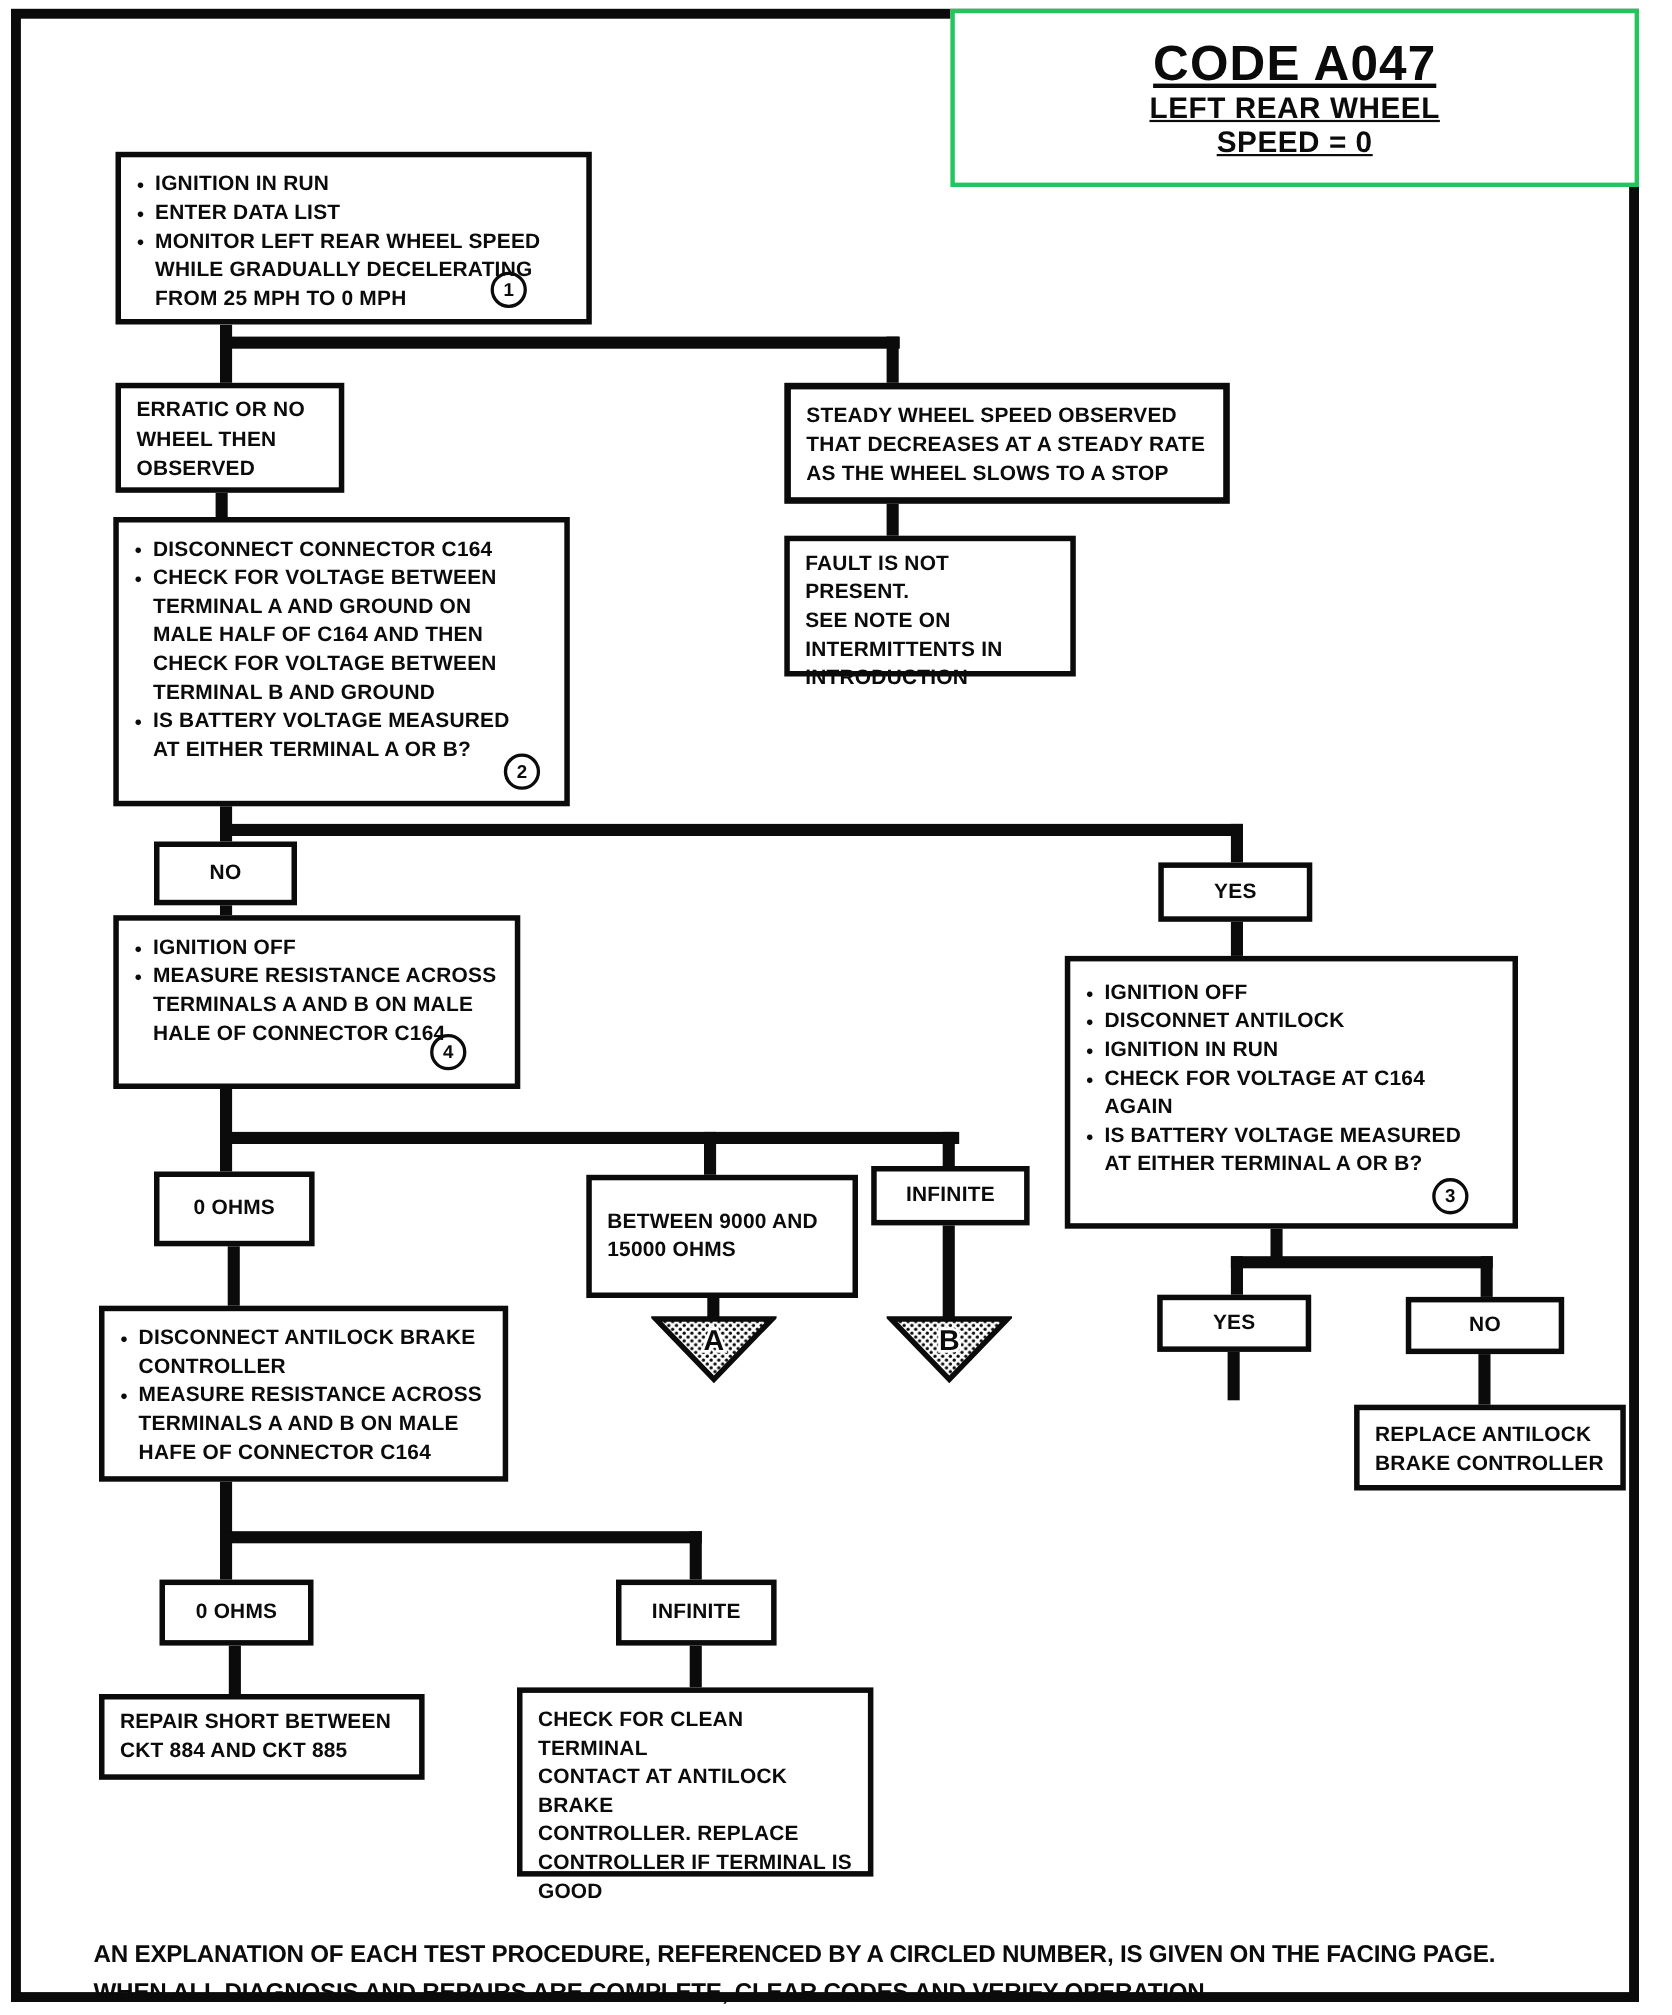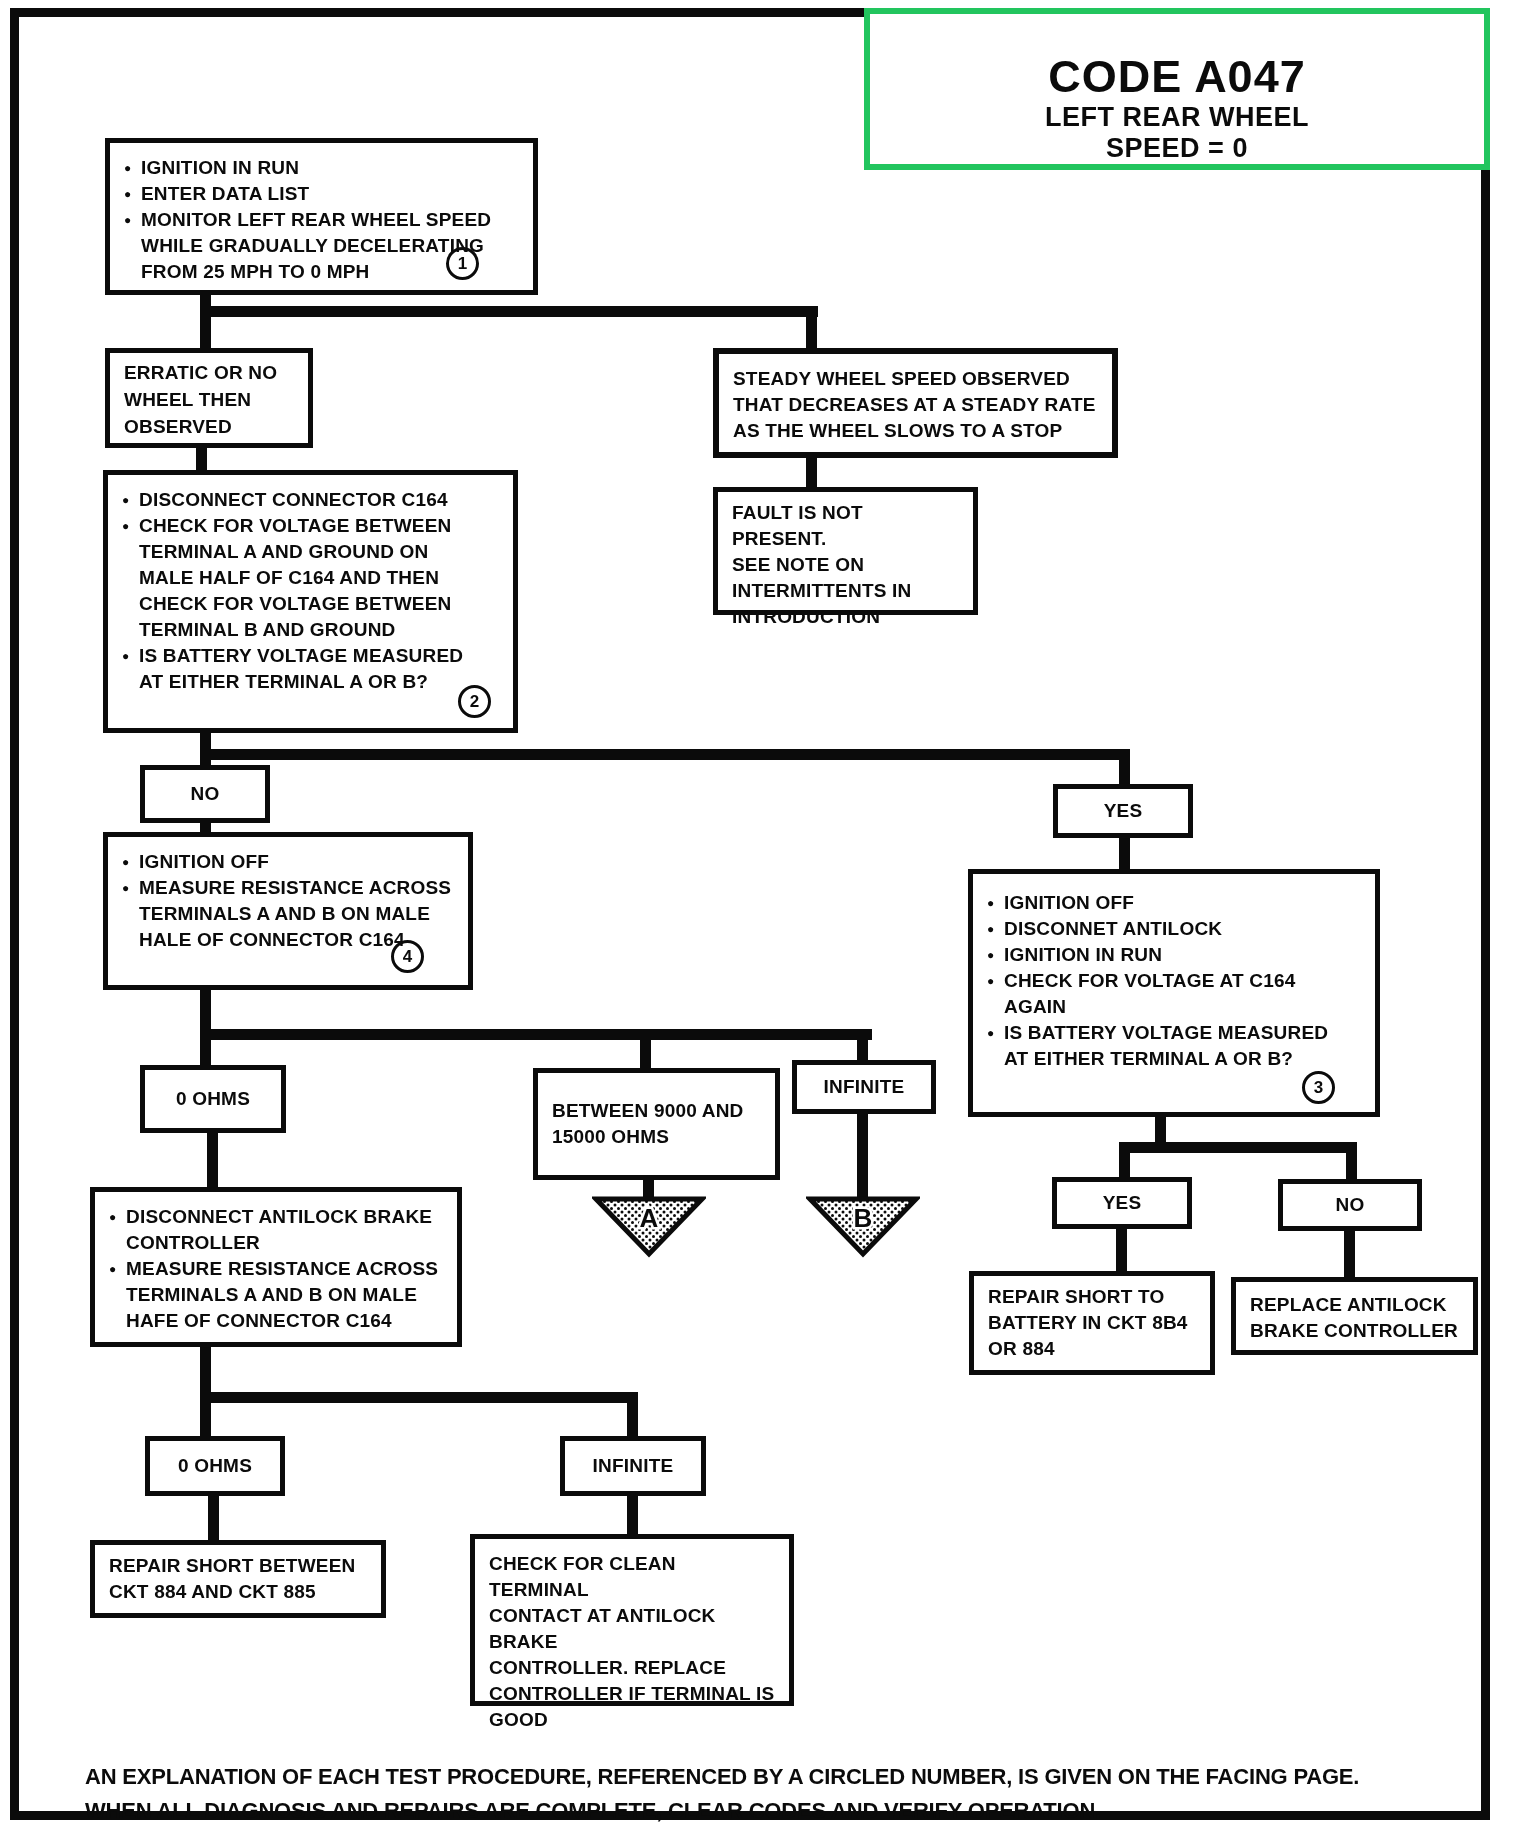--- a/index.html
+++ b/index.html
@@ -13,22 +13,22 @@
   .ctr{display:flex;align-items:center;justify-content:center;text-align:center;}
   .pre{white-space:pre-line;}
   .bullets{position:relative;height:100%;}
   .brow{display:flex;align-items:flex-start;}
   .dot{flex:0 0 17px;font-size:12px;line-height:26px;}
   .btxt{white-space:pre-line;}
   .circ{position:absolute;width:27px;height:27px;border:3px solid #0b0b0b;border-radius:50%;
         font-size:17px;line-height:27px;text-align:center;font-weight:700;box-sizing:content-box;}
   .bar{position:absolute;background:#0b0b0b;}
   #titlebox{position:absolute;left:864px;top:8px;width:626px;height:162px;
-            border:6px solid #22c55e;box-sizing:border-box;background:#fff;
-            display:flex;flex-direction:column;align-items:center;justify-content:flex-end;}
+            border:4px solid #22c55e;box-sizing:border-box;background:#fff;
+            display:flex;flex-direction:column;align-items:center;justify-content:center;text-decoration:underline;}
   #title-code{font-weight:700;font-size:45px;line-height:50px;letter-spacing:1px;}
   .title-sub{font-weight:700;font-size:27px;line-height:31px;letter-spacing:0.5px;}
   #footer{position:absolute;left:85px;top:1740px;width:1350px;font-weight:700;
           font-size:22px;line-height:34px;letter-spacing:-0.2px;margin-top:20px;}
   .tri{position:absolute;}
 </style>
 </head>
 <body>
 
 <div id="page">
@@ -210,23 +210,20 @@
           <span class="dot">●</span>
           <span class="btxt">MEASURE RESISTANCE ACROSS
 TERMINALS A AND B ON MALE
 HAFE OF CONNECTOR C164</span>
         </div>
     </div>
   </div>
 
   <div class="box ctr" style="left:1052px;top:1177px;width:140px;height:52px">YES</div>
   <div class="box ctr" style="left:1278px;top:1179px;width:144px;height:52px">NO</div>
-  <div class="box pad pre" style="left:969px;top:1271px;width:246px;height:104px;padding-top:8px">REPAIR SHORT TO
-BATTERY IN CKT 8B4
-OR 884</div>
   <div class="box pad pre" style="left:1231px;top:1277px;width:247px;height:78px;padding-top:10px">REPLACE ANTILOCK
 BRAKE CONTROLLER</div>
 
   <div class="box ctr" style="left:145px;top:1436px;width:140px;height:60px">0 OHMS</div>
   <div class="box ctr" style="left:560px;top:1436px;width:146px;height:60px">INFINITE</div>
   <div class="box pad pre" style="left:90px;top:1540px;width:296px;height:78px;padding-top:8px">REPAIR SHORT BETWEEN
 CKT 884 AND CKT 885</div>
   <div class="box pad pre" style="left:470px;top:1534px;width:324px;height:172px">CHECK FOR CLEAN TERMINAL
 CONTACT AT ANTILOCK BRAKE
 CONTROLLER. REPLACE

